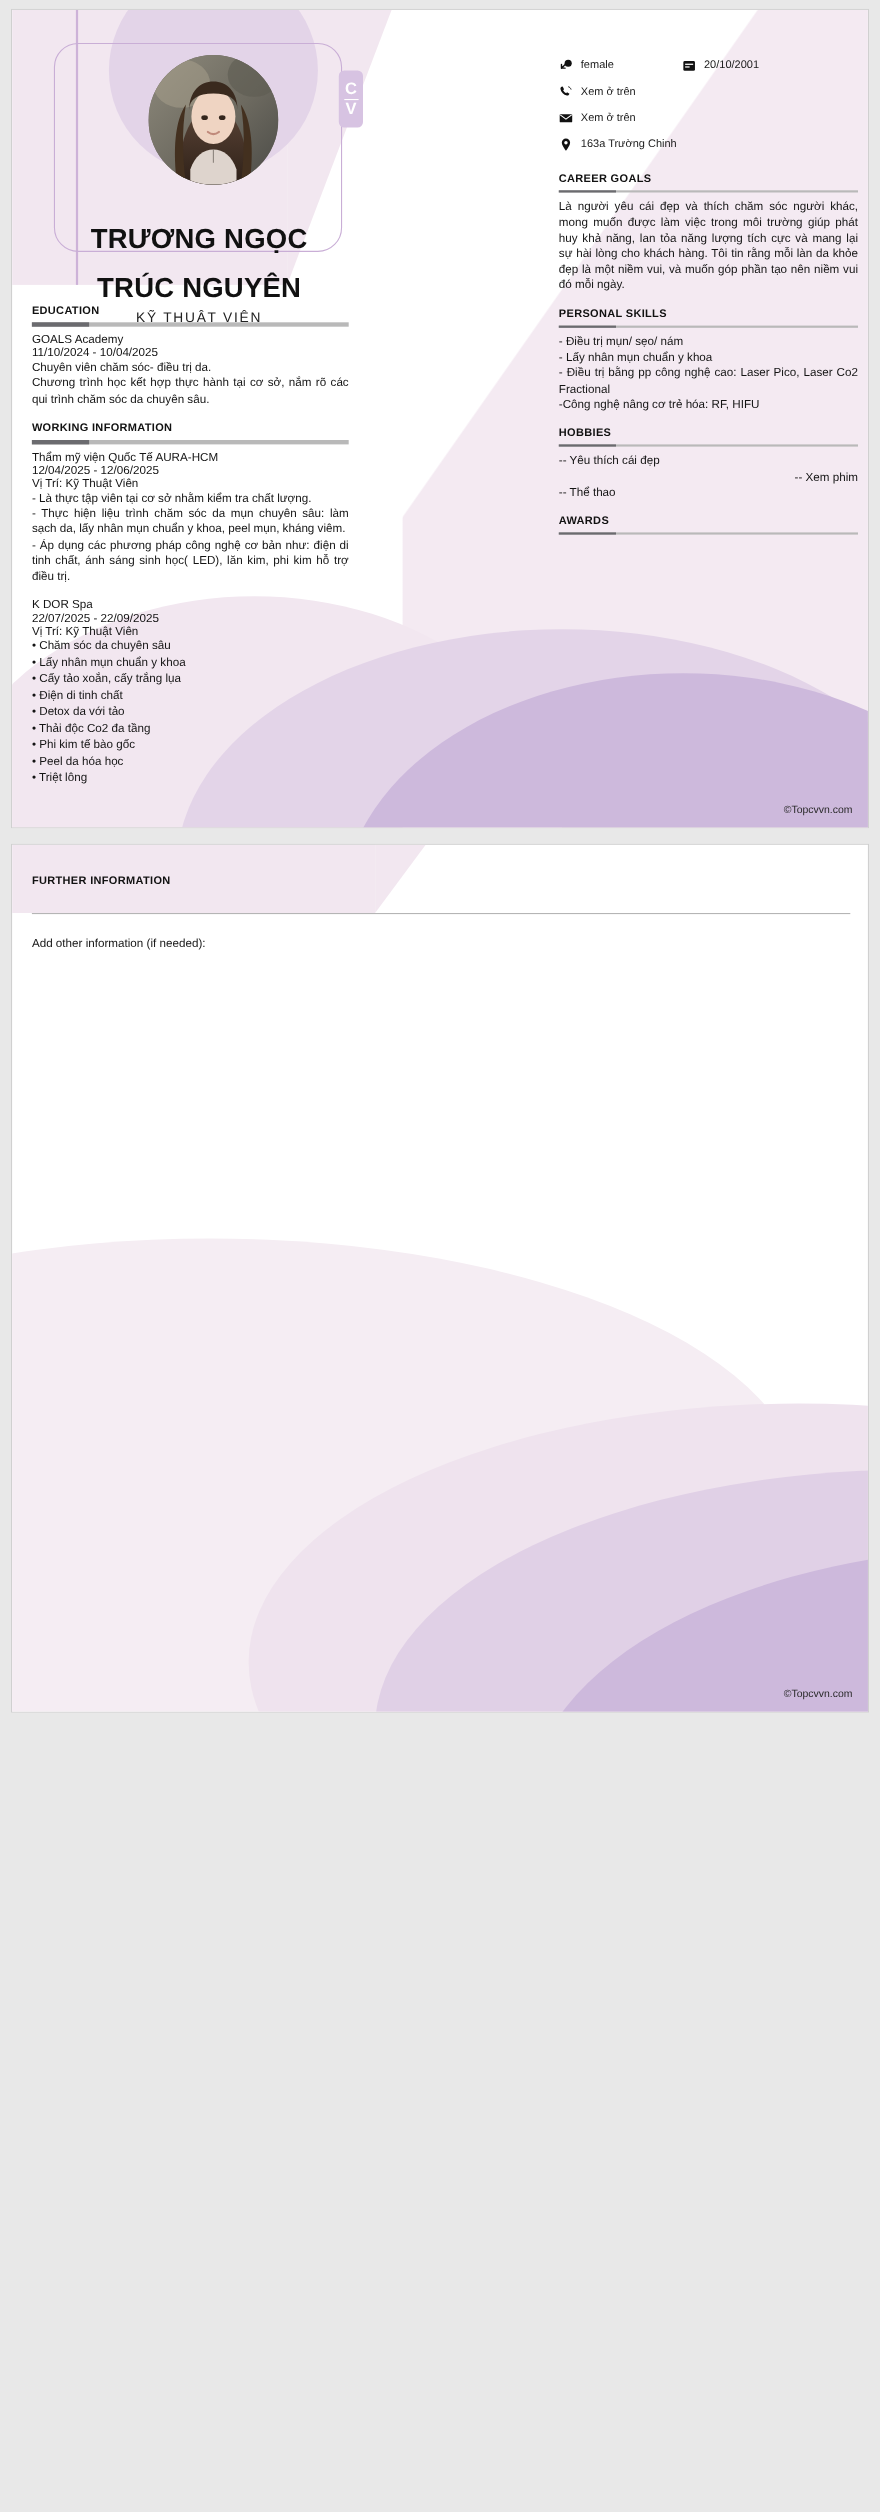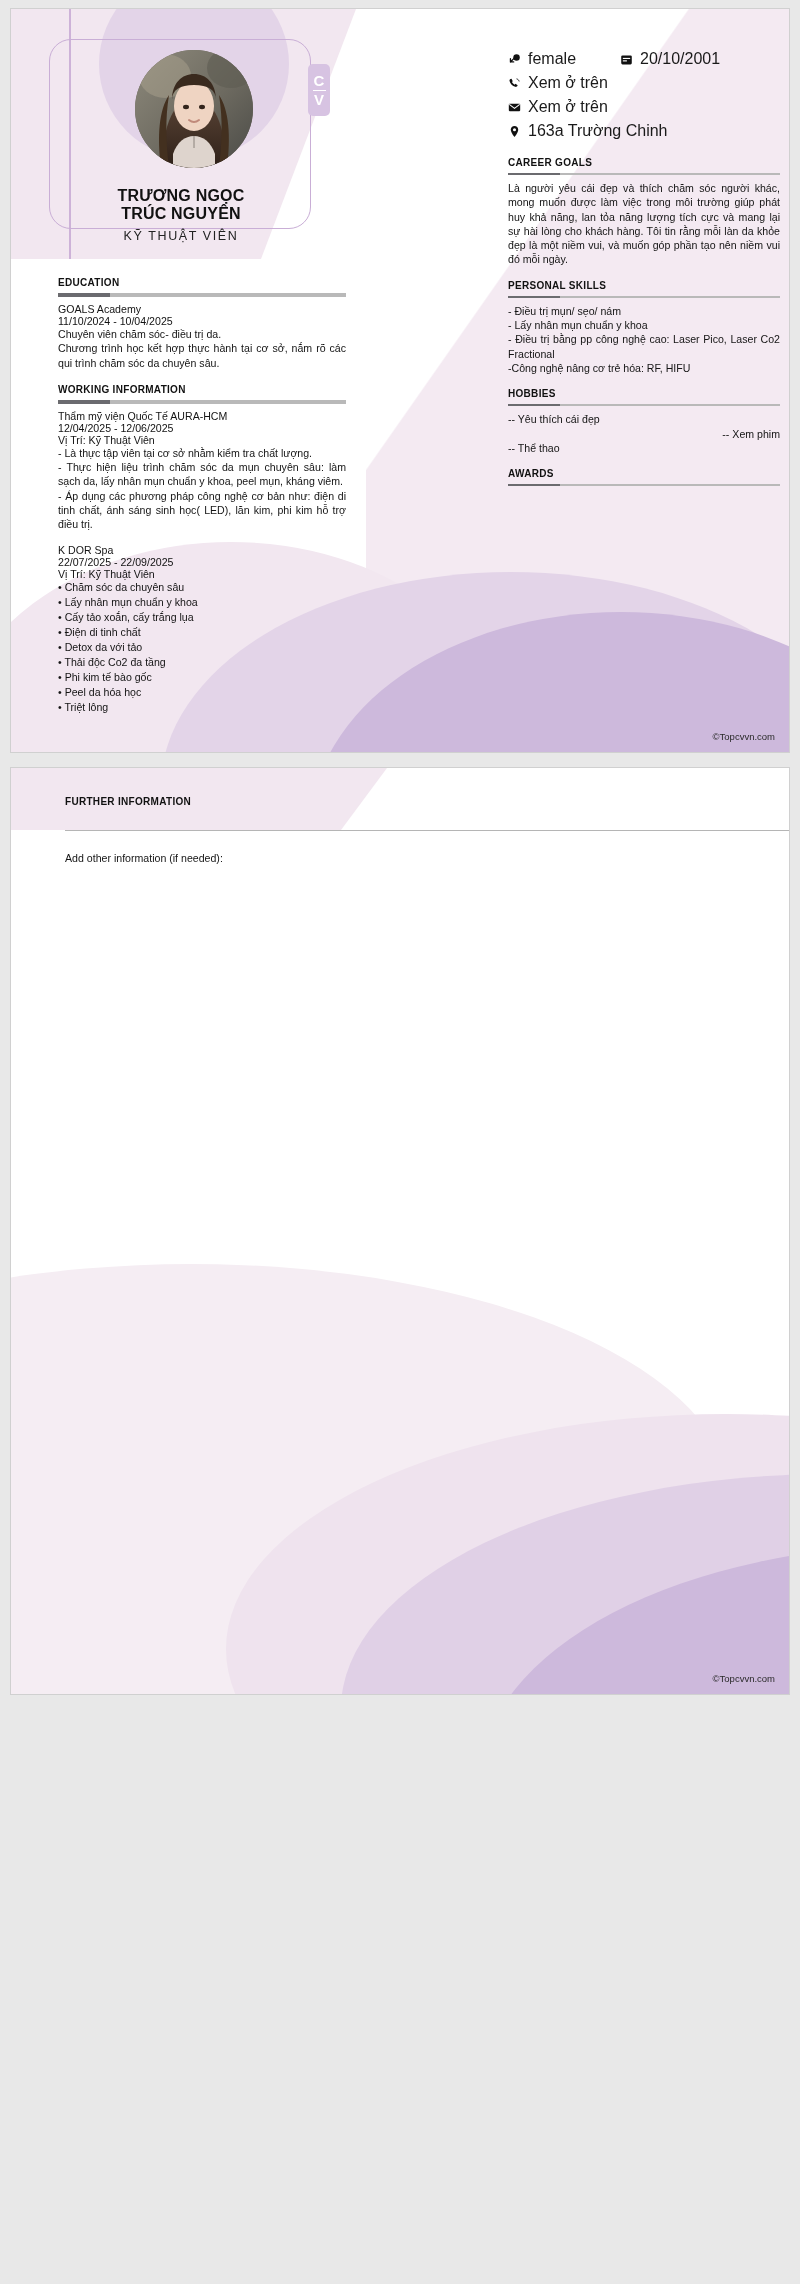--- a/index.html
+++ b/index.html
@@ -11,21 +11,21 @@
   body { padding: 8px 10px; }
 
   .page {
     position: relative;
     width: 780px;
     background: #ffffff;
     border: 1px solid #d0d0d0;
     overflow: hidden;
   }
   .page.page1 { height: 745px; margin-bottom: 14px; }
-  .page.page2 { height: 928px; padding-left: 36px; }
+  .page.page2 { height: 790px; }
 
   
   .deco { position: absolute; pointer-events: none; }
 
   
   .p1-left-block {
     left: 0; top: 0; width: 250px; height: 250px;
     background: #f2e7f0;
   }
   .p1-left-block:after {
@@ -138,45 +138,46 @@
   .photo svg { display: block; }
 
   .name-wrap {
     position: absolute;
     left: 20px; top: 178px;
     width: 300px;
     text-align: center;
     z-index: 8;
   }
   .name {
-    font-size: 16px;
+    font-size: 25px;
     font-weight: bold;
     letter-spacing: .2px;
     line-height: 1.14;
     color: #111;
+    margin-top: 16px;
   }
   .job-title {
     margin-top: 6px;
     font-size: 12.5px;
     color: #222;
     letter-spacing: 1.6px;
   }
 
   
   .contact {
     position: absolute;
     left: 497px; top: 38px;
     width: 270px;
     z-index: 8;
   }
   .c-row {
     display: flex;
     align-items: center;
     height: 24px;
-    font-size: 16px;
+    font-size: 10px;
     color: #1a1a1a;
   }
   .c-ico {
     width: 20px;
     display: flex; align-items: center;
     flex: 0 0 20px;
   }
   .c-row .half { display: flex; align-items: center; width: 112px; }
 
   
@@ -200,21 +201,20 @@
   }
   .sec-rule.thin { height: 2px; }
   .sec-rule.thin:before { height: 2px; }
 
   
   .left-col {
     position: absolute;
     left: 18px; top: 268px;
     width: 288px;
     z-index: 8;
-    margin-left: 29px;
   }
   .block { margin-bottom: 14px; }
   .body-txt {
     font-size: 10.6px;
     line-height: 1.35;
     color: #141414;
     text-align: justify;
   }
   .org { font-size: 10.6px; color: #141414; }
   .dates { font-size: 10.6px; font-weight: normal; color: #111; }

